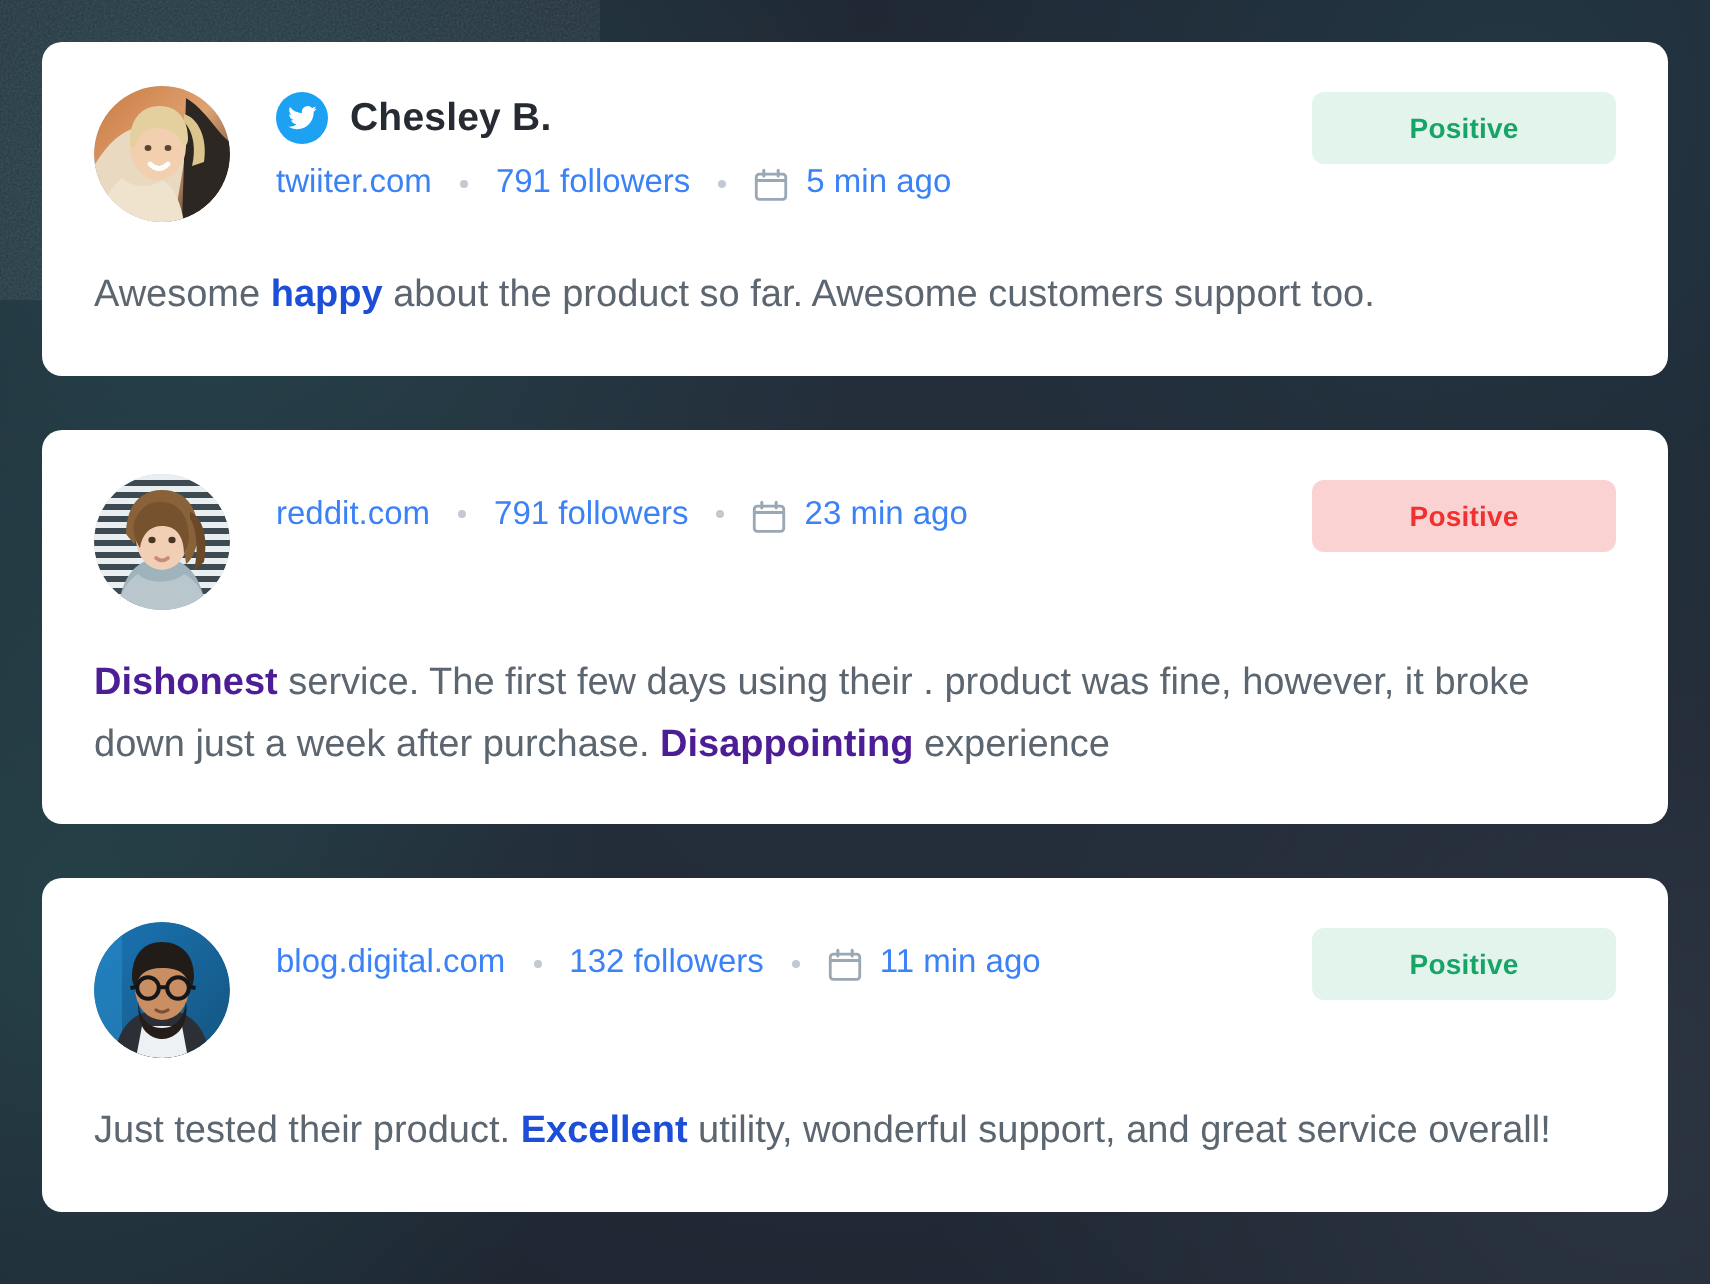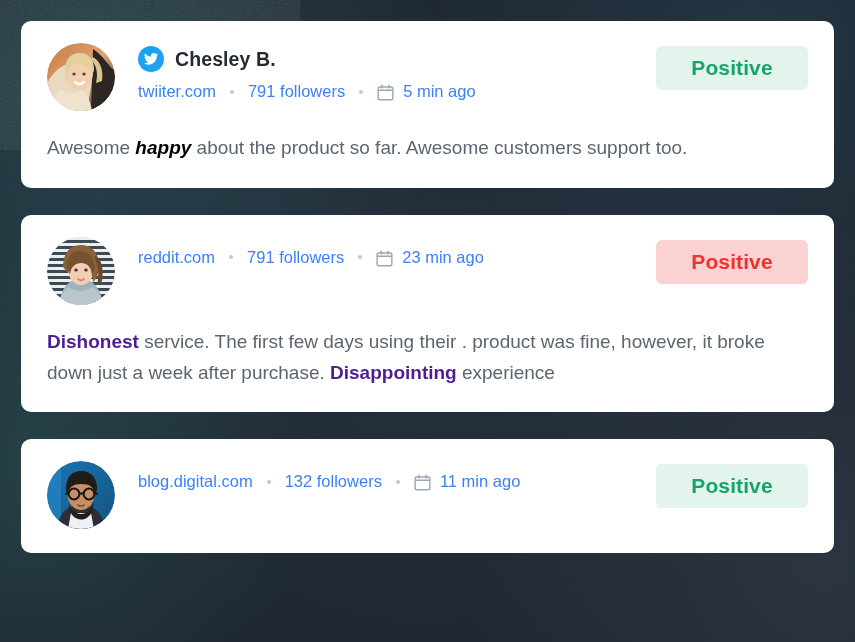--- a/index.html
+++ b/index.html
@@ -113,33 +113,33 @@
     top: 1px;
   }
   .badge {
     flex: 0 0 auto;
     margin-left: auto;
     margin-top: 3px;
     min-width: 124px;
     text-align: center;
     padding: 10px 14px;
     border-radius: 6px;
-    font-size: 21px;
+    font-size: 14px;
     font-weight: bold;
     letter-spacing: .1px;
   }
   .badge.positive { background: #e3f4ec; color: #17a567; }
   .badge.negative { background: #fbd2d2; color: #f0312f; }
   .body-text {
     margin-top: 22px;
     font-size: 19px;
     line-height: 1.62;
     color: #5c6670;
   }
-  .hl-pos { color: #000000; font-weight: bold; font-style: italic; }
+  .hl-pos { color: #1d4ed8; font-weight: bold; }
   .hl-neg { color: #4c1d95; font-weight: bold; }
 </style>
 </head>
 <body>
 
 <div id="backdrop"></div>
 <svg id="noise" xmlns="http://www.w3.org/2000/svg">
   <filter id="nz">
       <feTurbulence type="fractalNoise" baseFrequency="0.9" numOctaves="3" stitchTiles="stitch"></feTurbulence>
     <feColorMatrix type="saturate" values="0.35"></feColorMatrix>
@@ -318,15 +318,18 @@
           <span>132 followers</span>
           <span class="dot"></span>
           <svg class="cal-icon">
               <use href="#sym-calendar"></use>
             </svg>
           <span>11 min ago</span>
         </div>
       </div>
       <div class="badge positive">Positive</div>
     </div>
+    <div class="body-text">
+      <span>Just tested their product. </span><span class="hl-pos">Excellent</span><span> utility, wonderful support, and great service overall!</span>
+    </div>
   </div>
 
 </div>
 
 </body></html>

